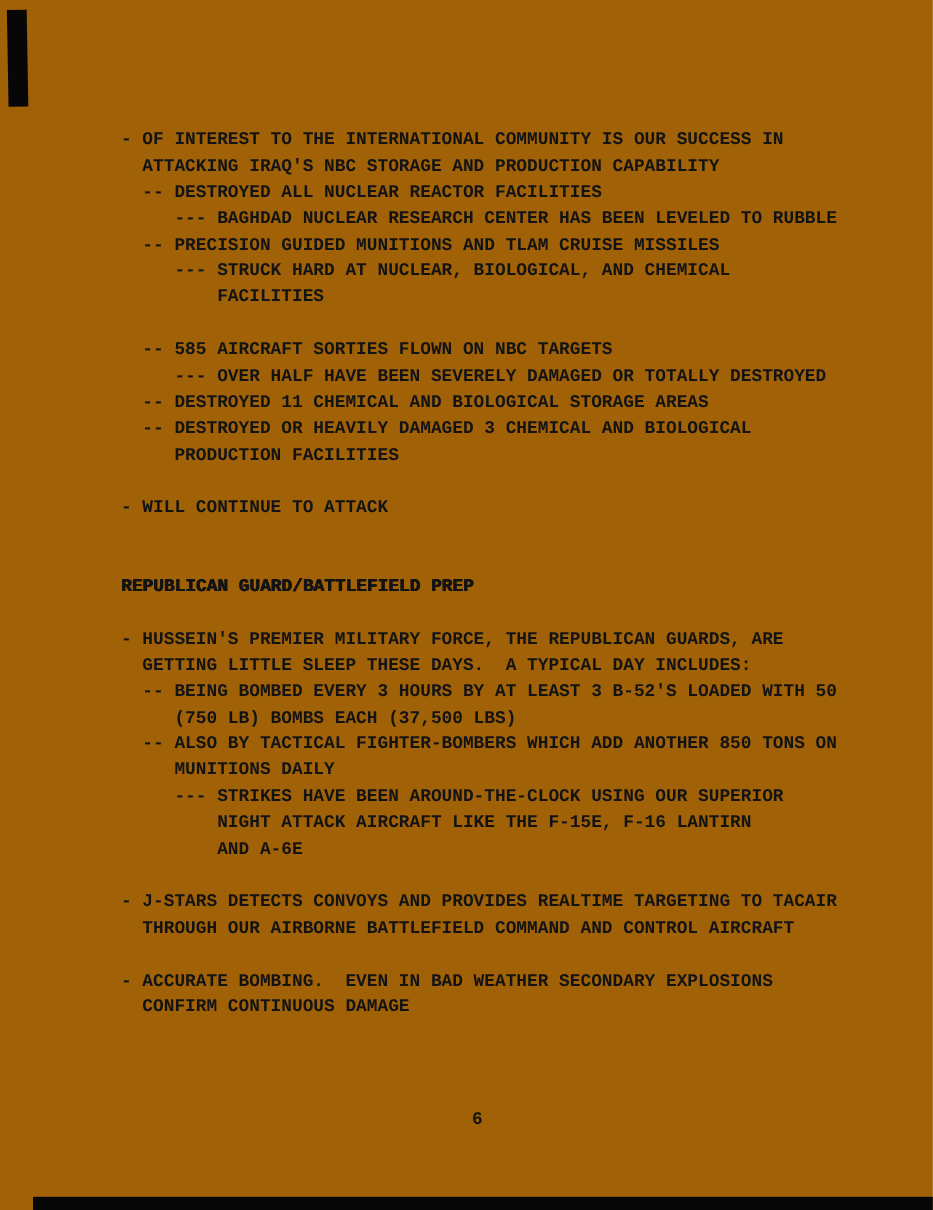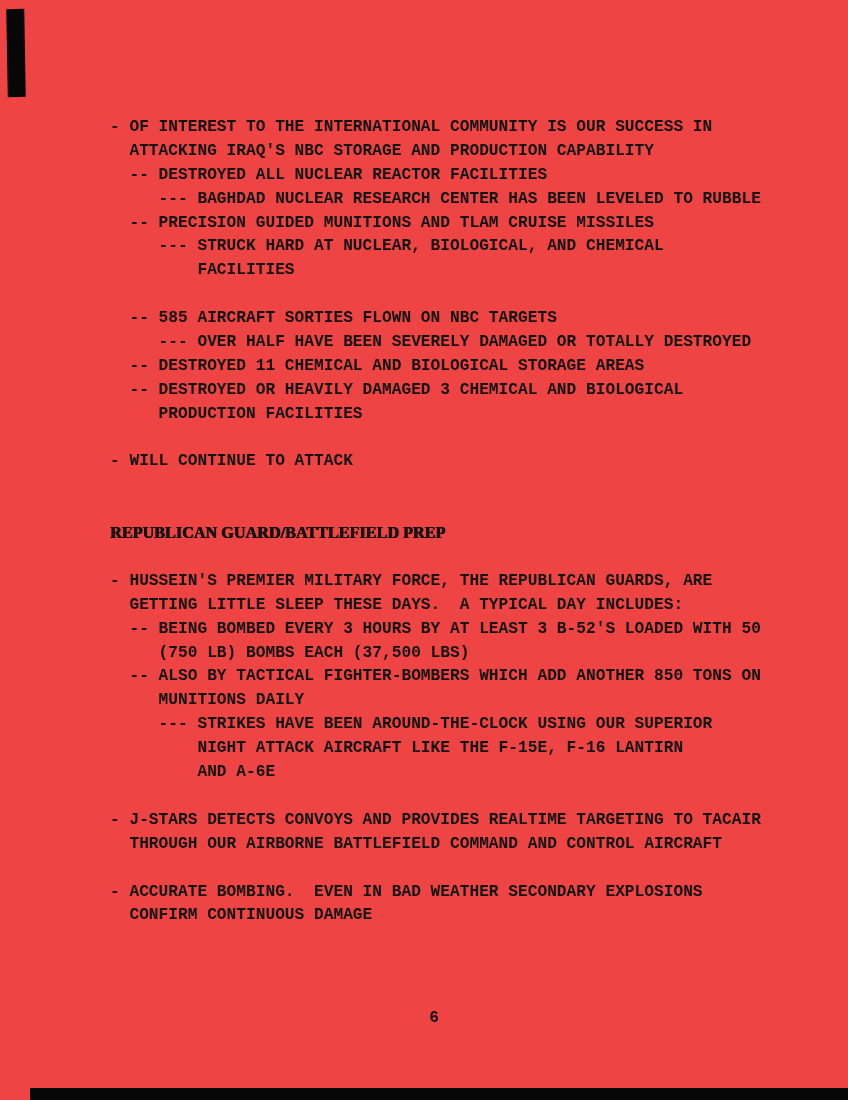--- a/index.html
+++ b/index.html
@@ -29,21 +29,20 @@
     letter-spacing: 0;
     white-space: pre;
     color: #131313;
   }
   .line {
     height: 23.9px;
   }
   .line.heading {
     
     text-shadow: 0.7px 0 0 currentColor, 0 0.4px 0 currentColor;
-    font-family: Liberation Serif, serif;
   }
   .page-num {
     position: absolute;
     top: 1007px;
     left: 110px;
     width: 648px;
     text-align: center;
     font-family: "Liberation Mono", "DejaVu Sans Mono", monospace;
     font-weight: 700;
     font-size: 16.2px;
@@ -65,21 +64,21 @@
     left: 30px;
     top: 1088px;
     width: 818px;
     height: 12px;
     background: #070707;
   }
 </style>
 </head>
 <body>
 
-<div class="page" style="background: #ef4444;">
+<div class="page" style="background: #a16207;">
 
   <div class="artifact-top-left" style="background: rgb(7, 7, 7);"></div>
 
   <div class="doc-body" style="color: rgb(19, 19, 19);"><div class="line">- OF INTEREST TO THE INTERNATIONAL COMMUNITY IS OUR SUCCESS IN</div><div class="line">  ATTACKING IRAQ'S NBC STORAGE AND PRODUCTION CAPABILITY</div><div class="line">  -- DESTROYED ALL NUCLEAR REACTOR FACILITIES</div><div class="line">     --- BAGHDAD NUCLEAR RESEARCH CENTER HAS BEEN LEVELED TO RUBBLE</div><div class="line">  -- PRECISION GUIDED MUNITIONS AND TLAM CRUISE MISSILES</div><div class="line">     --- STRUCK HARD AT NUCLEAR, BIOLOGICAL, AND CHEMICAL</div><div class="line">         FACILITIES</div><div class="line"></div><div class="line">  -- 585 AIRCRAFT SORTIES FLOWN ON NBC TARGETS</div><div class="line">     --- OVER HALF HAVE BEEN SEVERELY DAMAGED OR TOTALLY DESTROYED</div><div class="line">  -- DESTROYED 11 CHEMICAL AND BIOLOGICAL STORAGE AREAS</div><div class="line">  -- DESTROYED OR HEAVILY DAMAGED 3 CHEMICAL AND BIOLOGICAL</div><div class="line">     PRODUCTION FACILITIES</div><div class="line"></div><div class="line">- WILL CONTINUE TO ATTACK</div><div class="line"></div><div class="line"></div><div class="line heading">REPUBLICAN GUARD/BATTLEFIELD PREP</div><div class="line"></div><div class="line">- HUSSEIN'S PREMIER MILITARY FORCE, THE REPUBLICAN GUARDS, ARE</div><div class="line">  GETTING LITTLE SLEEP THESE DAYS.  A TYPICAL DAY INCLUDES:</div><div class="line">  -- BEING BOMBED EVERY 3 HOURS BY AT LEAST 3 B-52'S LOADED WITH 50</div><div class="line">     (750 LB) BOMBS EACH (37,500 LBS)</div><div class="line">  -- ALSO BY TACTICAL FIGHTER-BOMBERS WHICH ADD ANOTHER 850 TONS ON</div><div class="line">     MUNITIONS DAILY</div><div class="line">     --- STRIKES HAVE BEEN AROUND-THE-CLOCK USING OUR SUPERIOR</div><div class="line">         NIGHT ATTACK AIRCRAFT LIKE THE F-15E, F-16 LANTIRN</div><div class="line">         AND A-6E</div><div class="line"></div><div class="line">- J-STARS DETECTS CONVOYS AND PROVIDES REALTIME TARGETING TO TACAIR</div><div class="line">  THROUGH OUR AIRBORNE BATTLEFIELD COMMAND AND CONTROL AIRCRAFT</div><div class="line"></div><div class="line">- ACCURATE BOMBING.  EVEN IN BAD WEATHER SECONDARY EXPLOSIONS</div><div class="line">  CONFIRM CONTINUOUS DAMAGE</div></div>
 
   <div class="page-num" style="color: rgb(19, 19, 19);">6</div>
 
   <div class="artifact-bottom" style="background: rgb(7, 7, 7);"></div>
 
 </div>

